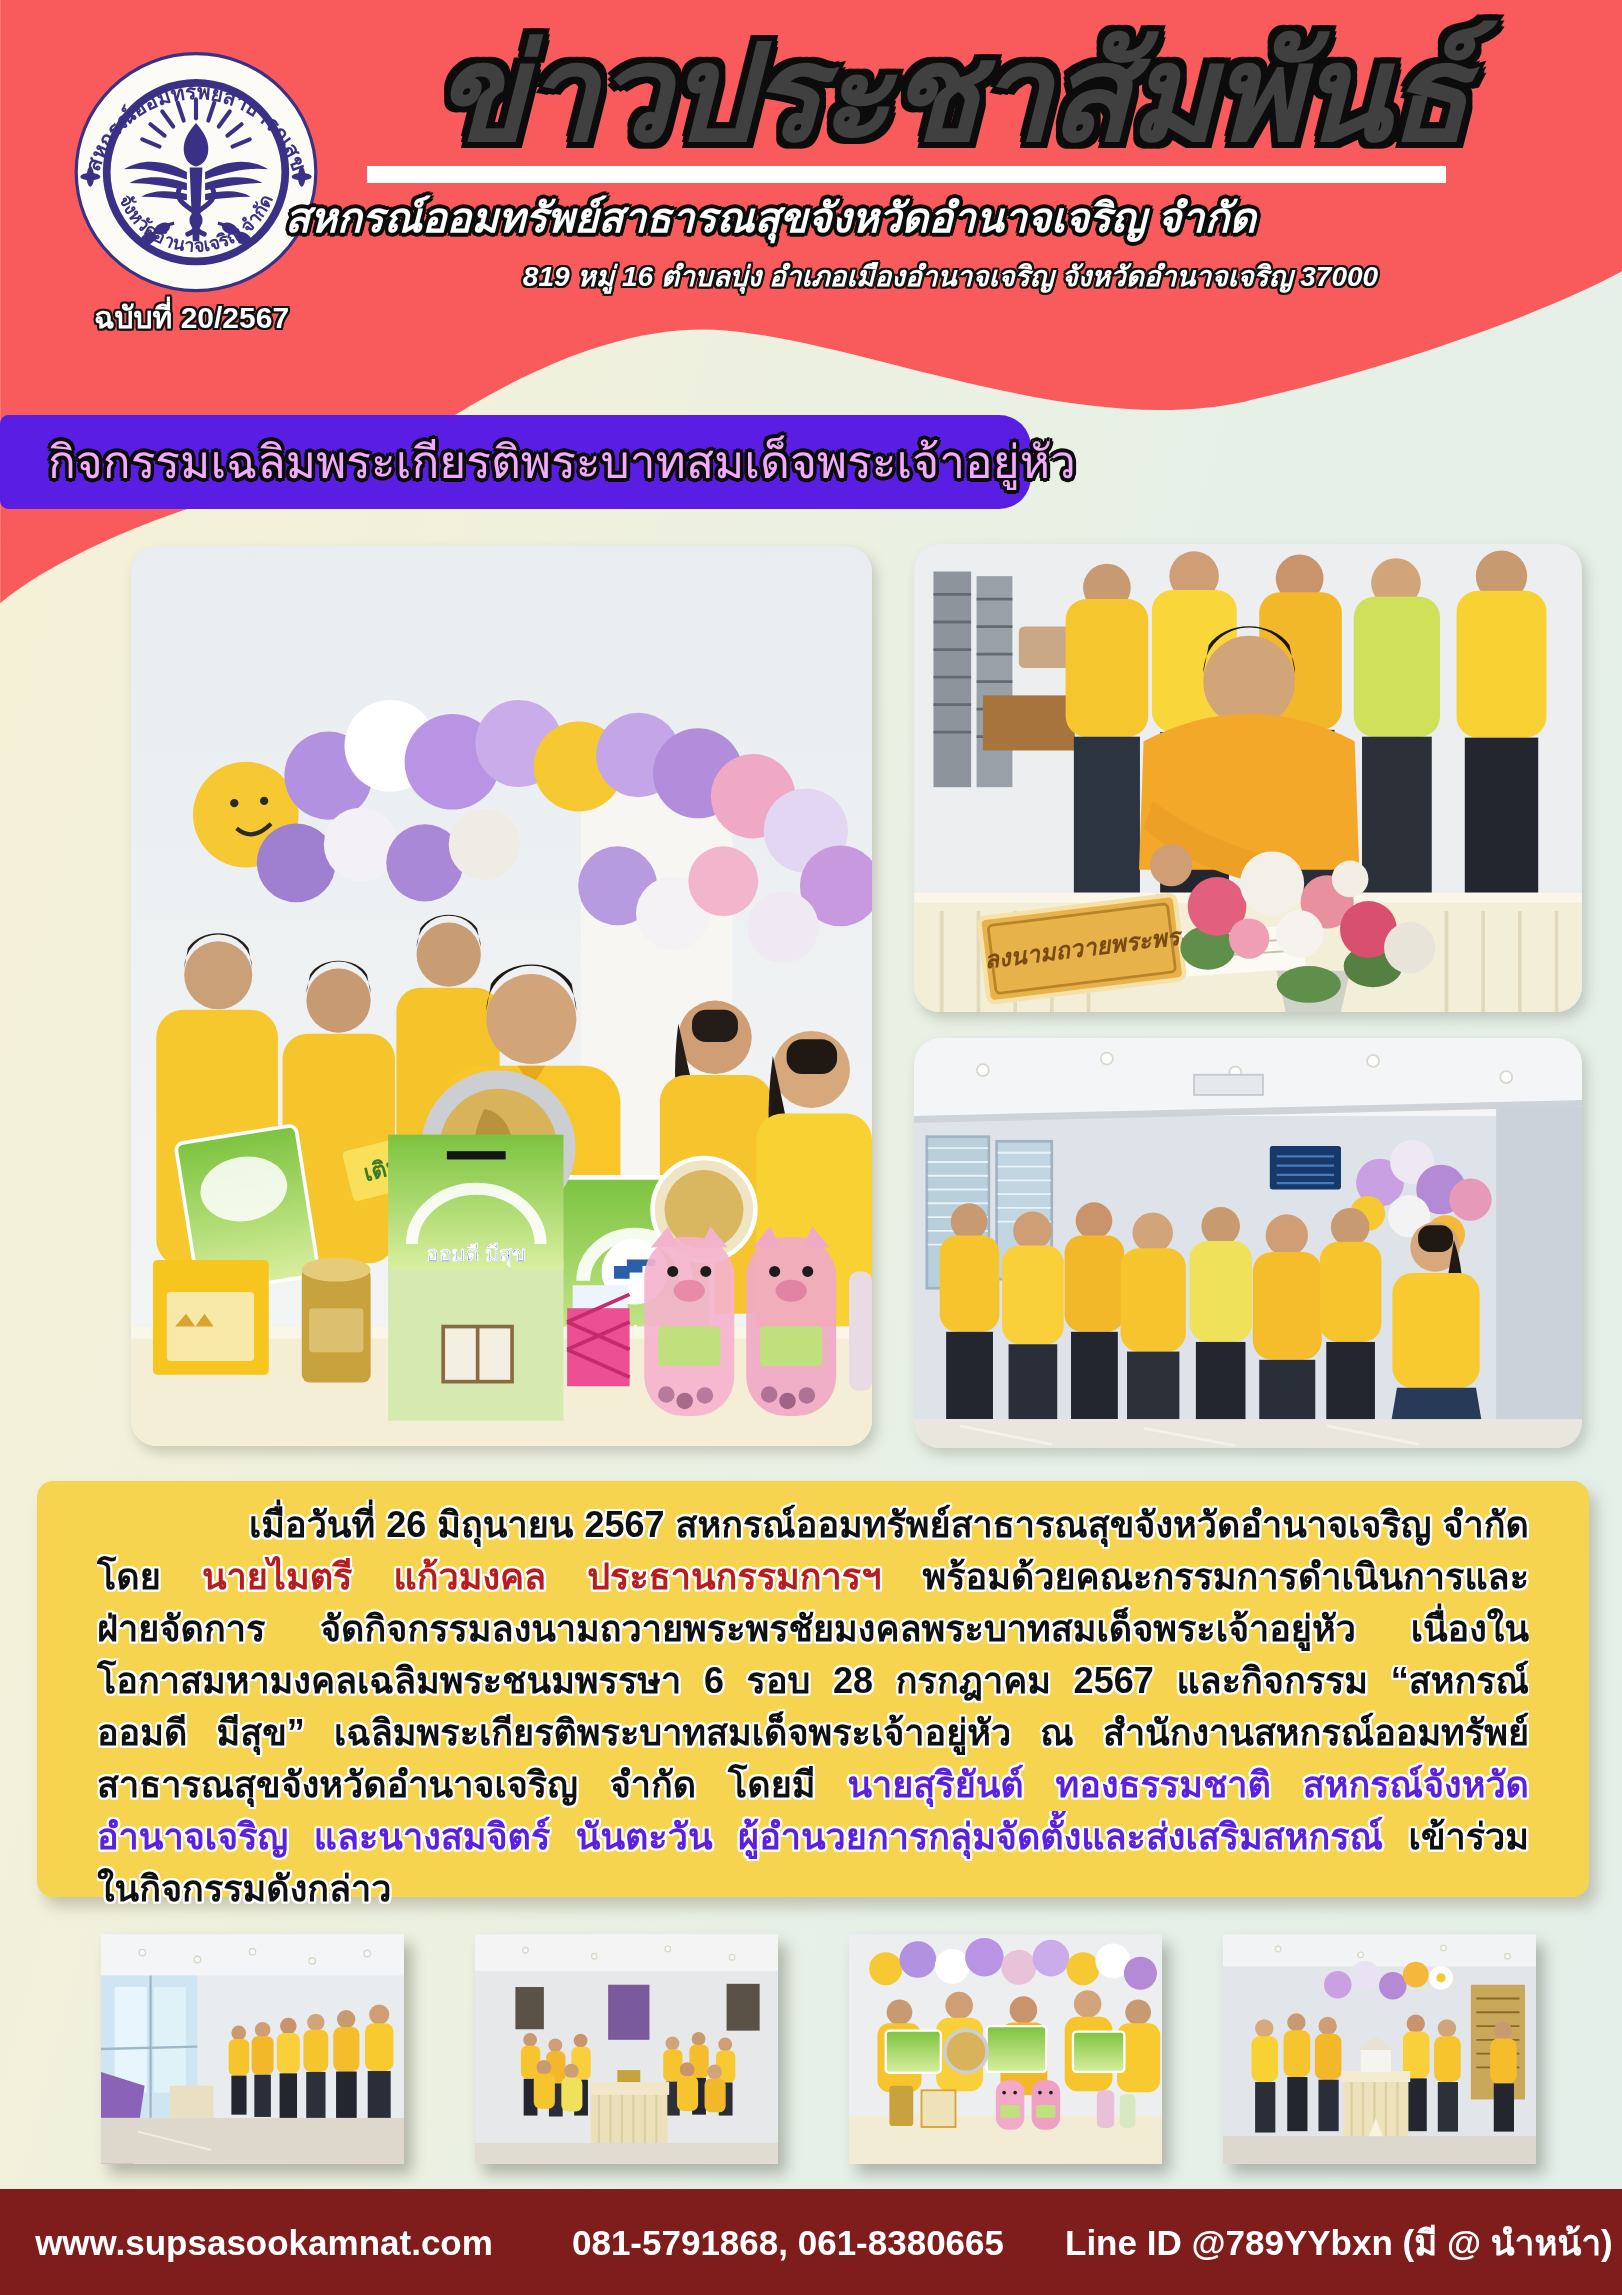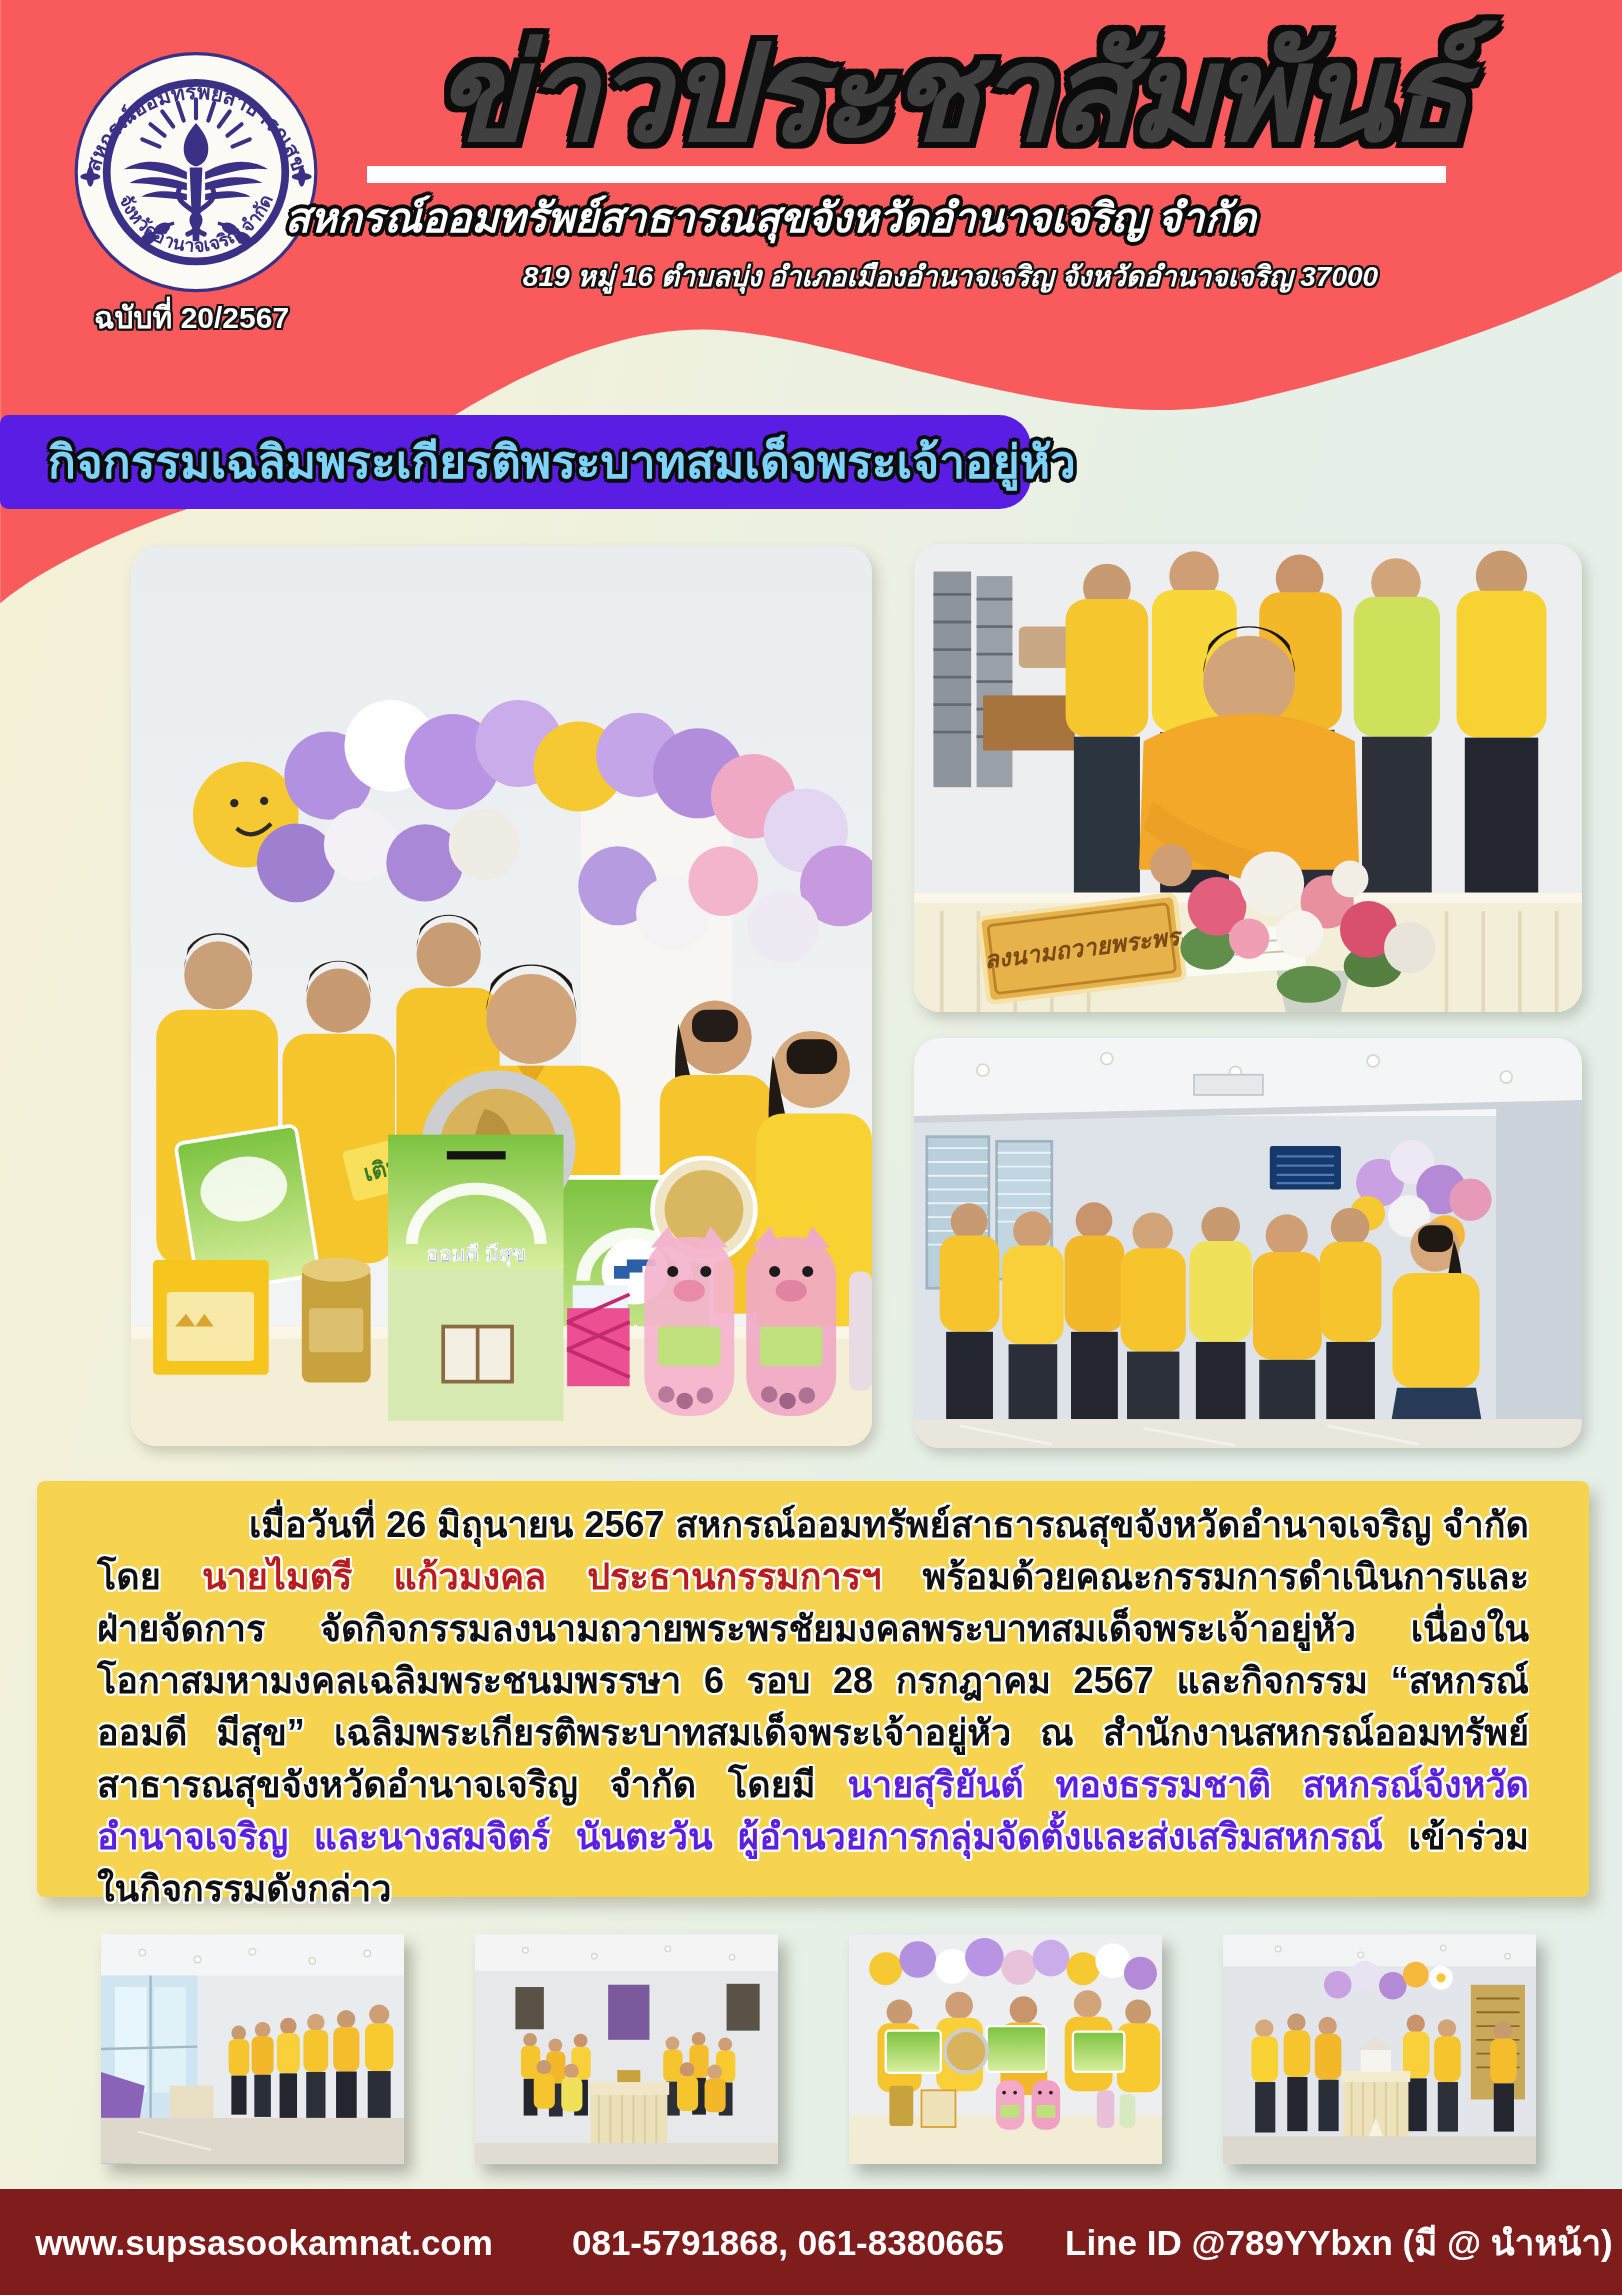--- a/index.html
+++ b/index.html
@@ -19,29 +19,29 @@
     font-size:134px;font-weight:bold;font-style:italic;letter-spacing:-2.8px;line-height:152px;}
   .title-bar{left:367px;top:166px;width:1079px;height:16.5px;background:#ffffff;}
   .subtitle{left:285px;top:195px;width:1331px;text-align:left;color:#fff;
     font-size:41px;font-weight:bold;font-style:italic;line-height:46px;}
   .address{left:285px;top:260px;width:1331px;text-align:center;color:#fff;
     font-size:28px;font-weight:600;font-style:italic;line-height:33px;}
   .issue{left:94px;top:301px;color:#fff;font-size:30px;font-weight:bold;line-height:33px;}
   
   .banner{left:0;top:415px;width:1031px;height:94px;background:#5a1de4;
     border-radius:8.3px 32px 32px 8.3px;}
-  .banner-text{left:48px;top:0;width:1130px;height:94px;line-height:94px;color:#7dd3fc;
-    font-size:46px;font-weight:bold;white-space:nowrap;}
+  .banner-text{left:48px;top:0;width:1130px;height:94px;line-height:94px;color:#f0abfc;
+    font-size:46px;font-weight:normal;white-space:nowrap;}
   
   .photo{overflow:hidden;background:#dfe3e6;}
   .photo.rounded{border-radius:26px;box-shadow:4.6px 6.4px 12px rgba(90,90,70,.25);}
   .photo.small{box-shadow:8.3px 10px 13.8px rgba(60,60,48,.33);}
   .photo svg{display:block;width:100%;height:100%;}
   
-  .article-box{left:37px;top:1481px;width:1552px;height:416px;background:#f6d44f;border-radius:8px;
+  .article-box{left:37px;top:1481px;width:1552px;height:416px;background:#f6d44f;border-radius:16px;
     box-shadow:7.3px 10px 13.8px rgba(120,118,90,.35);}
   .article{left:60px;top:18.4px;width:1432px;font-size:36px;font-weight:bold;color:#101010;}
   .aline{height:52px;line-height:52px;overflow:hidden;white-space:normal;}
   .jline{text-align:justify;}
   .jline::after{content:"";display:inline-block;width:100%;height:0;line-height:0;}
   .indent{text-indent:152px;}
   .seg-black{color:#101010;}
   .seg-red{color:#b91c1c;}
   .seg-purple{color:#5c1fe0;}
   .article span{text-shadow:2.3px 0 0 #fff,-2.3px 0 0 #fff,0 2.3px 0 #fff,0 -2.3px 0 #fff,1.8px 1.8px 0 #fff,-1.8px 1.8px 0 #fff,1.8px -1.8px 0 #fff,-1.8px -1.8px 0 #fff;}

